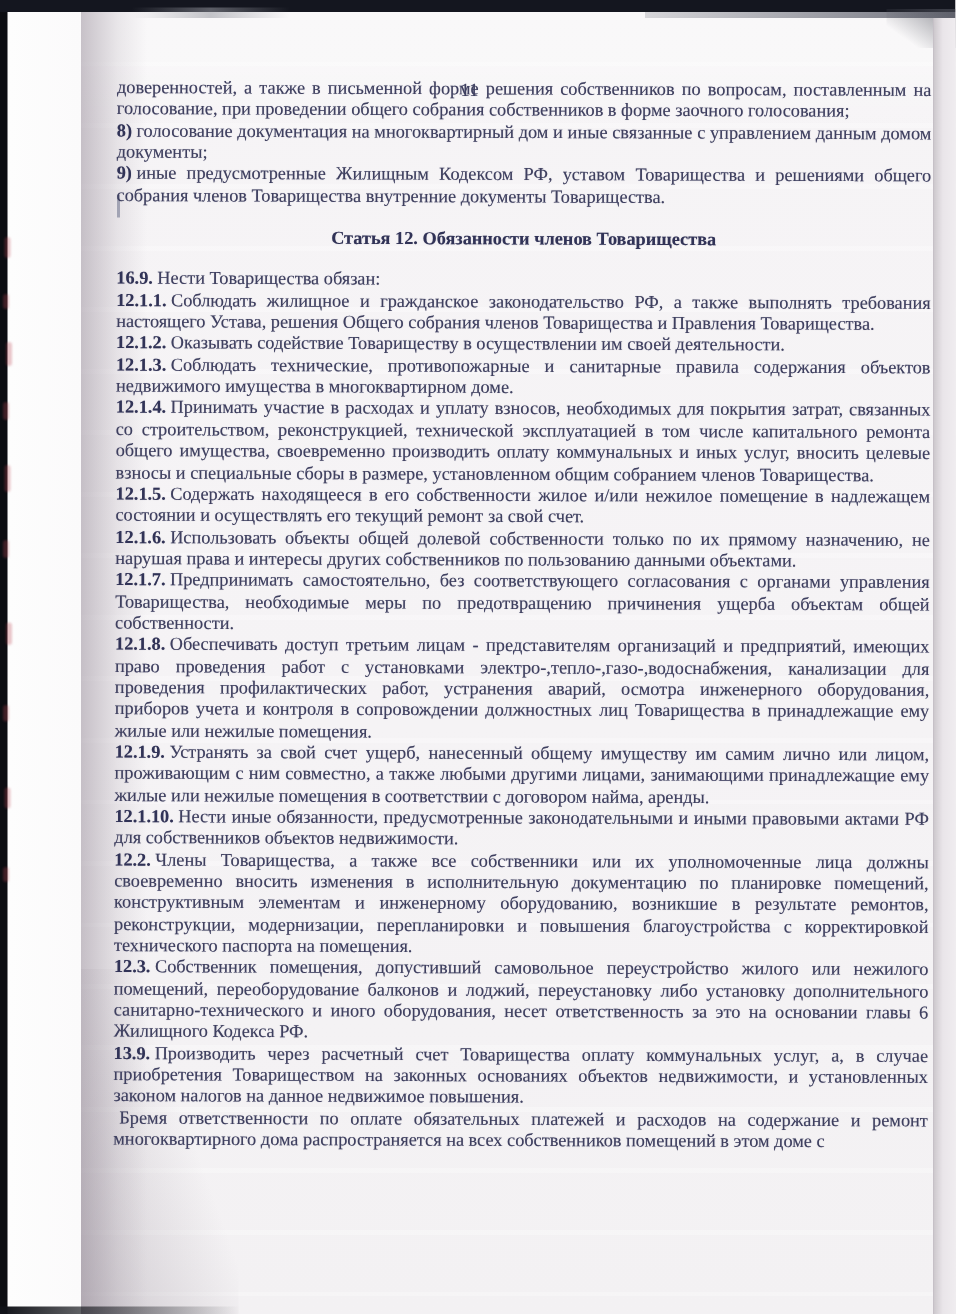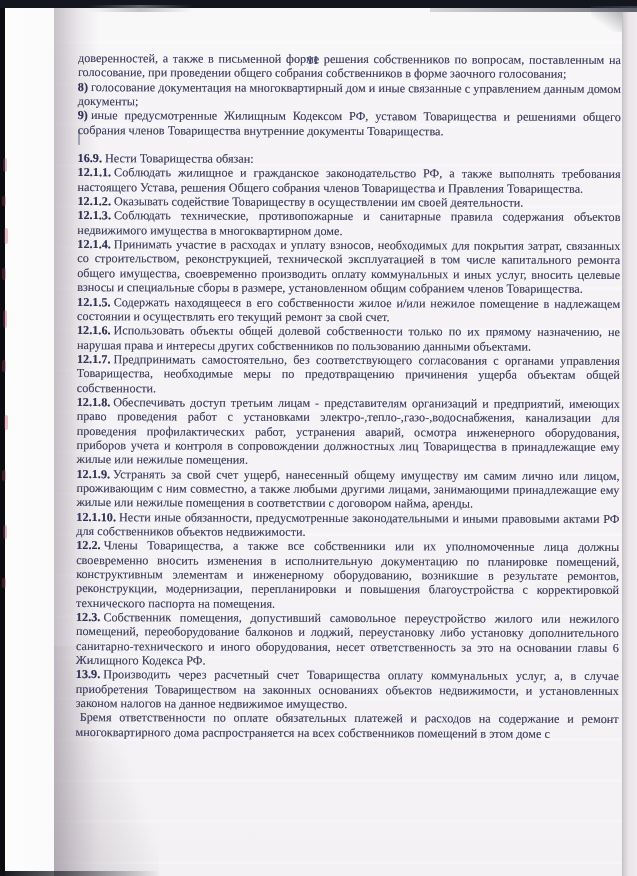--- a/index.html
+++ b/index.html
@@ -91,21 +91,21 @@
   <div class="page-number">11</div>
 
   <div class="text-col">
 
       <p class="blk blk-p"><span class="num"></span><span class="txt">доверенностей, а также в письменной форме решения собственников по вопросам, поставленным на голосование, при проведении общего собрания собственников в форме заочного голосования;</span></p>
 
       <p class="blk blk-p"><span class="num">8)</span><span class="txt">голосование документация на многоквартирный дом и иные связанные с управлением данным домом документы;</span></p>
 
       <p class="blk blk-p"><span class="num">9)</span><span class="txt">иные предусмотренные Жилищным Кодексом РФ, уставом Товарищества и решениями общего собрания членов Товарищества внутренние документы Товарищества.</span></p>
 
-      <p class="blk blk-heading"><span class="num"></span></p>
+      <p class="blk blk-heading"><span class="num"></span><span class="txt">Статья 12. Обязанности членов Товарищества</span></p>
 
       <p class="blk blk-p"><span class="num">16.9.</span><span class="txt">Нести Товарищества обязан:</span></p>
 
       <p class="blk blk-p"><span class="num">12.1.1.</span><span class="txt">Соблюдать жилищное и гражданское законодательство РФ, а также выполнять требования настоящего Устава, решения Общего собрания членов Товарищества и Правления Товарищества.</span></p>
 
       <p class="blk blk-p"><span class="num">12.1.2.</span><span class="txt">Оказывать содействие Товариществу в осуществлении им своей деятельности.</span></p>
 
       <p class="blk blk-p"><span class="num">12.1.3.</span><span class="txt">Соблюдать технические, противопожарные и санитарные правила содержания объектов недвижимого имущества в многоквартирном доме.</span></p>
 
       <p class="blk blk-p"><span class="num">12.1.4.</span><span class="txt">Принимать участие в расходах и уплату взносов, необходимых для покрытия затрат, связанных со строительством, реконструкцией, технической эксплуатацией в том числе капитального ремонта общего имущества, своевременно производить оплату коммунальных и иных услуг, вносить целевые взносы и специальные сборы в размере, установленном общим собранием членов Товарищества.</span></p>
@@ -119,18 +119,18 @@
       <p class="blk blk-p"><span class="num">12.1.8.</span><span class="txt">Обеспечивать доступ третьим лицам - представителям организаций и предприятий, имеющих право проведения работ с установками электро-,тепло-,газо-,водоснабжения, канализации для проведения профилактических работ, устранения аварий, осмотра инженерного оборудования, приборов учета и контроля в сопровождении должностных лиц Товарищества в принадлежащие ему жилые или нежилые помещения.</span></p>
 
       <p class="blk blk-p"><span class="num">12.1.9.</span><span class="txt">Устранять за свой счет ущерб, нанесенный общему имуществу им самим лично или лицом, проживающим с ним совместно, а также любыми другими лицами, занимающими принадлежащие ему жилые или нежилые помещения в соответствии с договором найма, аренды.</span></p>
 
       <p class="blk blk-p"><span class="num">12.1.10.</span><span class="txt">Нести иные обязанности, предусмотренные законодательными и иными правовыми актами РФ для собственников объектов недвижимости.</span></p>
 
       <p class="blk blk-p"><span class="num">12.2.</span><span class="txt">Члены Товарищества, а также все собственники или их уполномоченные лица должны своевременно вносить изменения в исполнительную документацию по планировке помещений, конструктивным элементам и инженерному оборудованию, возникшие в результате ремонтов, реконструкции, модернизации, перепланировки и повышения благоустройства с корректировкой технического паспорта на помещения.</span></p>
 
       <p class="blk blk-p"><span class="num">12.3.</span><span class="txt">Собственник помещения, допустивший самовольное переустройство жилого или нежилого помещений, переоборудование балконов и лоджий, переустановку либо установку дополнительного санитарно-технического и иного оборудования, несет ответственность за это на основании главы 6 Жилищного Кодекса РФ.</span></p>
 
-      <p class="blk blk-p"><span class="num">13.9.</span><span class="txt">Производить через расчетный счет Товарищества оплату коммунальных услуг, а, в случае приобретения Товариществом на законных основаниях объектов недвижимости, и установленных законом налогов на данное недвижимое имущество.</span></p>
+      <p class="blk blk-p"><span class="num">13.9.</span><span class="txt">Производить через расчетный счет Товарищества оплату коммунальных услуг, а, в случае приобретения Товариществом на законных основаниях объектов недвижимости, и установленных законом налогов на данное недвижимое повышения.</span></p>
 
       <p class="blk blk-p indent"><span class="num"></span><span class="txt">Бремя ответственности по оплате обязательных платежей и расходов на содержание и ремонт многоквартирного дома распространяется на всех собственников помещений в этом доме с</span></p>
     </div>
 
 </div>
 
 </body></html>

